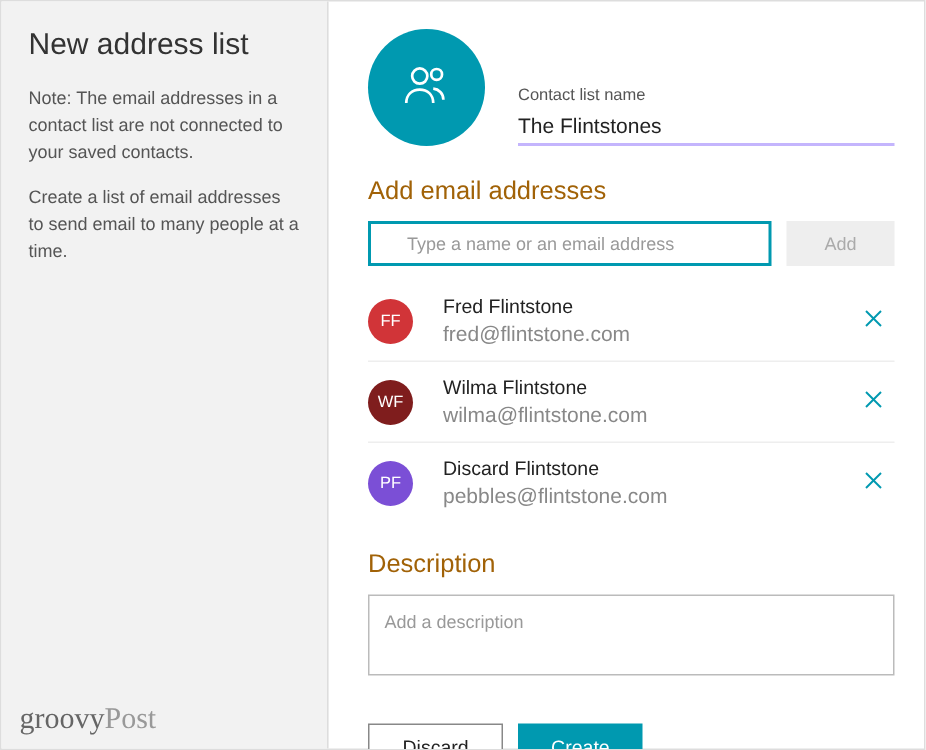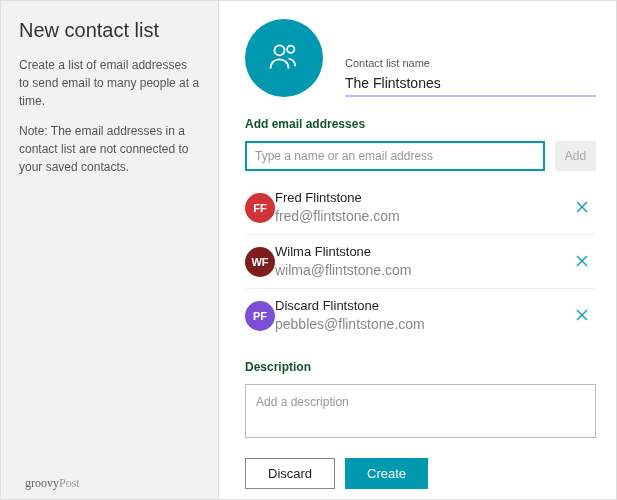--- a/index.html
+++ b/index.html
@@ -27,22 +27,22 @@
     }
     .sidebar p {
       font-size: 12px;
       color: #555;
       line-height: 1.5;
       margin-bottom: 12px;
     }
     .watermark {
       position: absolute;
       bottom: 8px;
-      left: 24px;
-      font-size: 12px;
+      left: 12px;
+      font-size: 20px;
       color: #666;
       font-family: Georgia, serif;
     }
     .watermark .lower { color: #999; }
     .main {
       flex: 1;
       padding: 12px 20px 16px 26px;
       overflow-y: auto;
     }
     .header-row {
@@ -73,66 +73,66 @@
       width: 100%;
       border: none;
       border-bottom: 2px solid #c4b5fd;
       font-size: 14px;
       padding: 4px 0;
       outline: none;
       color: #222;
       background: transparent;
     }
     .section-title {
-      font-size: 12px;
-      font-weight: 700;
-      color: #14532d;
+      font-size: 17px;
+      font-weight: 400;
+      color: #a16207;
       margin-bottom: 10px;
     }
     .email-add-row {
       display: flex;
       gap: 10px;
       margin-bottom: 10px;
     }
     .email-input {
       flex: 1;
       border: 2px solid #0099b0;
-      padding: 6px 8px;
+      padding: 6px 24px;
       font-size: 12px;
       outline: none;
       color: #1d4ed8;
     }
     .email-input::placeholder { color: #999; }
     .add-btn {
-      width: 41px;
+      width: 72px;
       background: #eee;
       border: none;
       color: #aaa;
       font-size: 12px;
       cursor: default;
     }
     .contact-list { margin-bottom: 18px; }
     .contact-row {
       display: flex;
       align-items: center;
       padding: 9px 0;
       border-bottom: 1px solid #eee;
     }
     .contact-row:last-child { border-bottom: none; }
     .initials {
       width: 30px;
       height: 30px;
       border-radius: 50%;
       color: #fff;
       font-size: 11px;
-      font-weight: 700;
+      font-weight: 400;
       display: flex;
       align-items: center;
       justify-content: center;
-      margin-right: 0;
+      margin-right: 20px;
       flex-shrink: 0;
     }
     .contact-info { flex: 1; }
     .contact-name {
       font-size: 13px;
       color: #222;
       line-height: 1.3;
     }
     .contact-email {
       font-size: 14px;
@@ -151,21 +151,21 @@
     .remove-btn svg { width: 12px; height: 12px; }
     .description-box {
       width: 100%;
       border: 1px solid #bbb;
       padding: 10px;
       font-size: 12px;
       font-family: inherit;
       resize: none;
       height: 54px;
       outline: none;
-      margin-bottom: 16px;
+      margin-bottom: 27px;
       color: #222;
     }
     .description-box::placeholder { color: #999; }
     .footer-buttons {
       display: flex;
       gap: 10px;
     }
     .btn {
       padding: 7px 22px;
       font-size: 13px;
@@ -180,23 +180,23 @@
     .btn-secondary {
       background: #fff;
       color: #222;
       border: 1px solid #888;
     }
   </style>
 </head>
 <body>
 
 <div class="sidebar">
-  <h1>New contact list</h1>
+  <h1>New address list</h1>
+  <p>Note: The email addresses in a contact list are not connected to your saved contacts.</p>
   <p>Create a list of email addresses to send email to many people at a time.</p>
-  <p>Note: The email addresses in a contact list are not connected to your saved contacts.</p>
   <div class="watermark">
     <span>groovy</span><span class="lower">Post</span>
   </div>
 </div>
 
 <div class="main">
 
   <div class="header-row">
     <div class="avatar-circle">
       <span>

